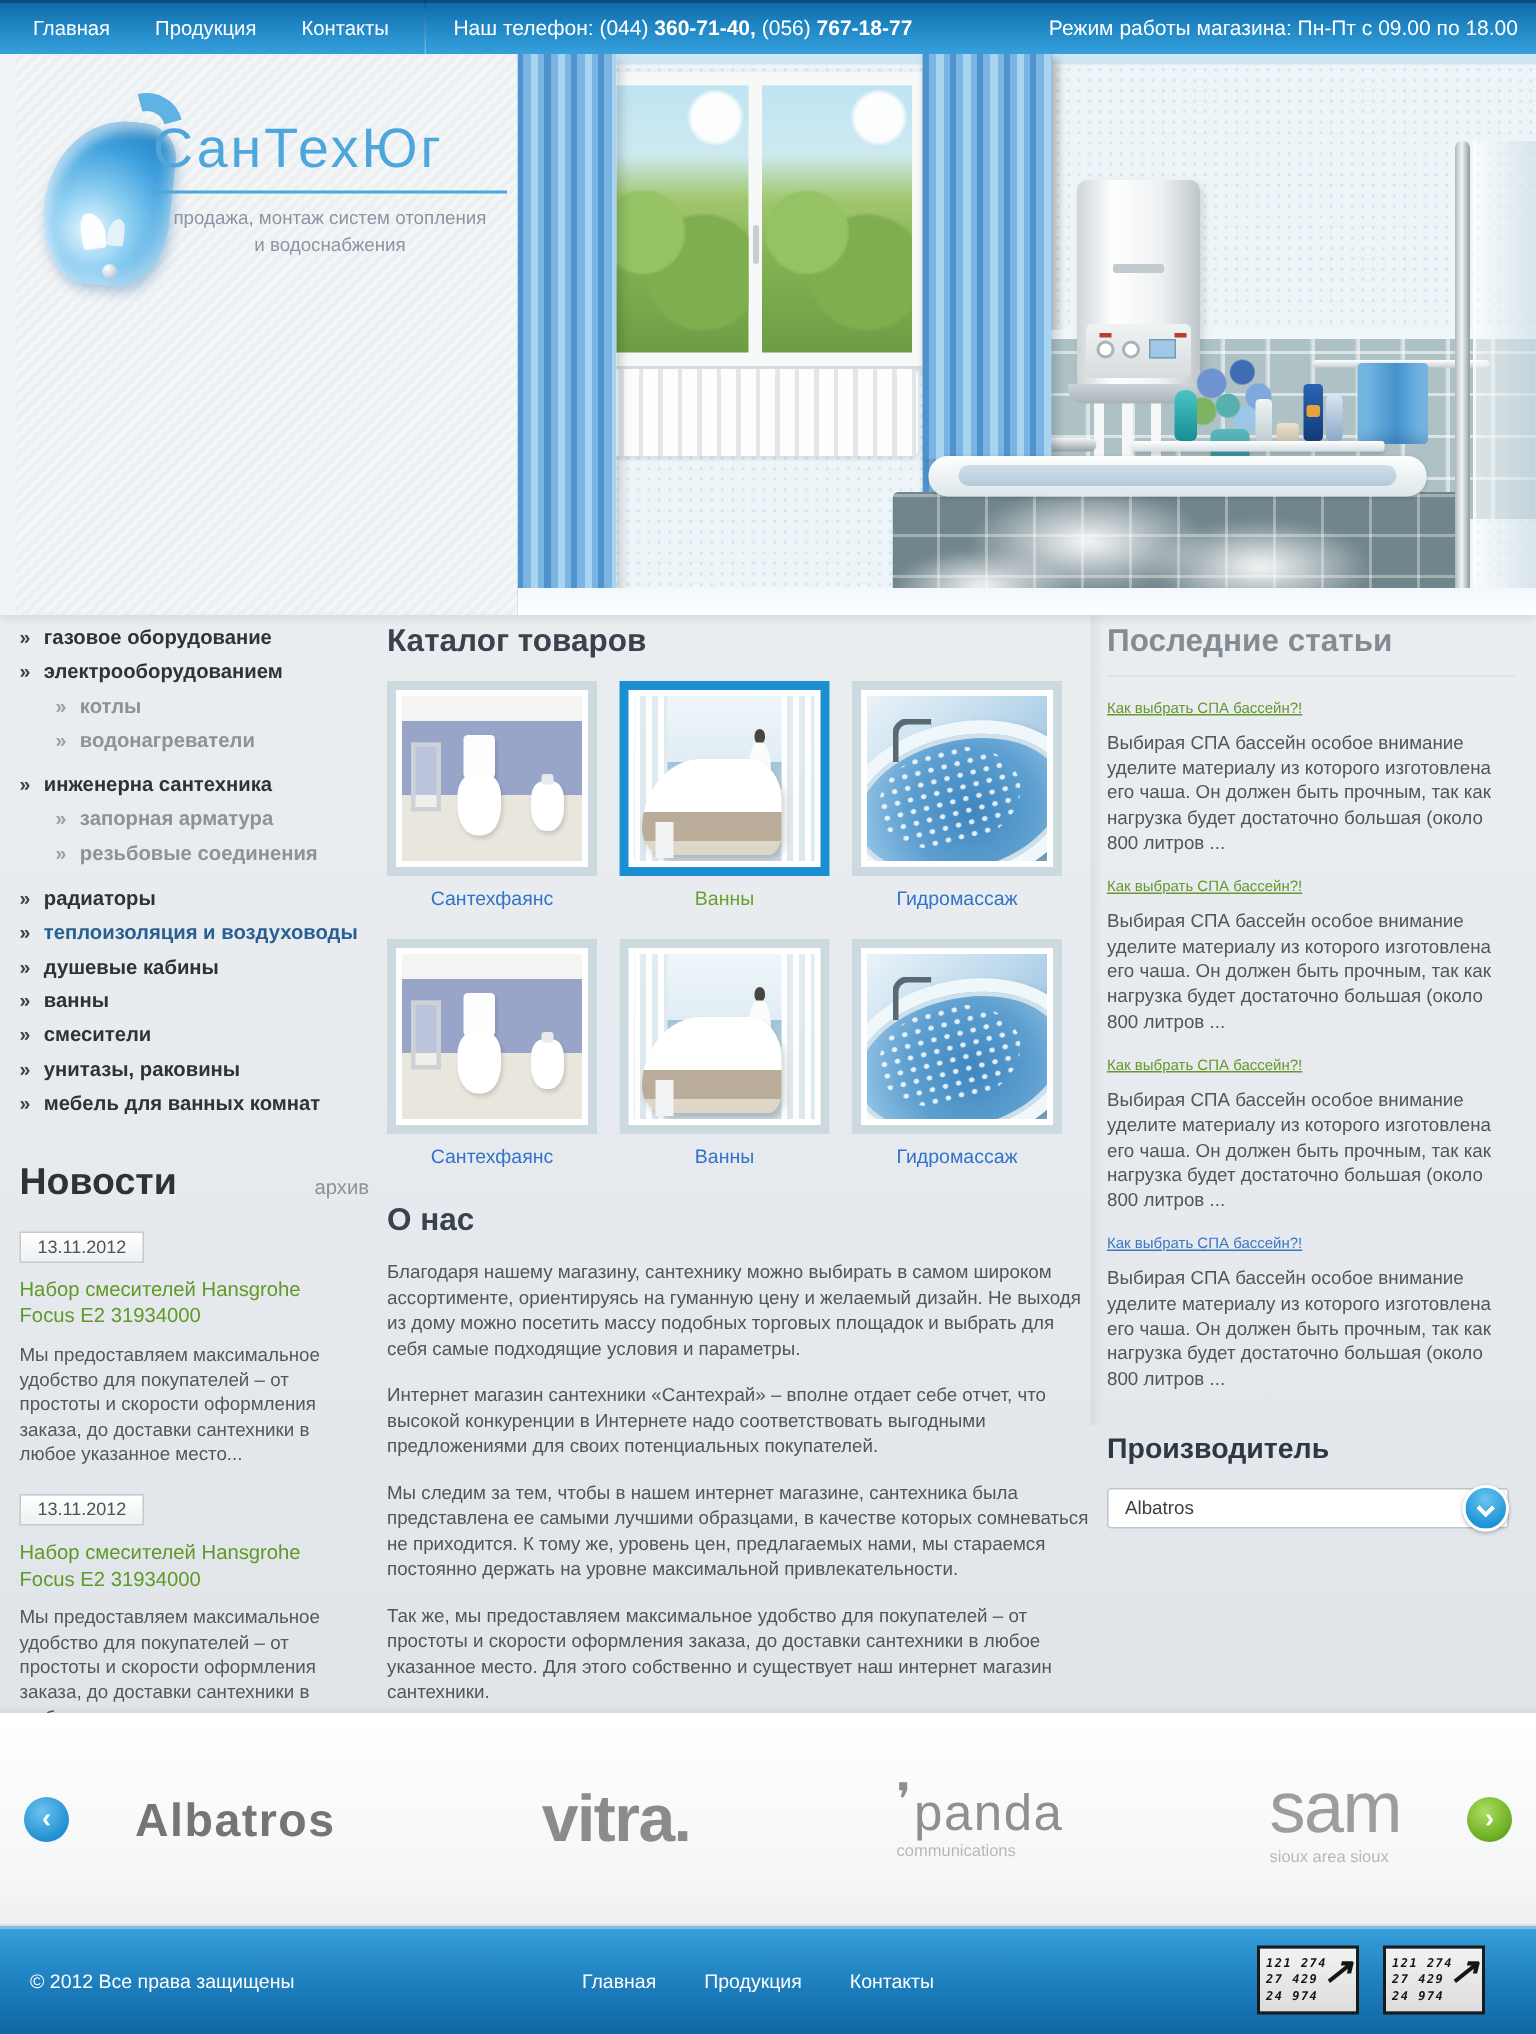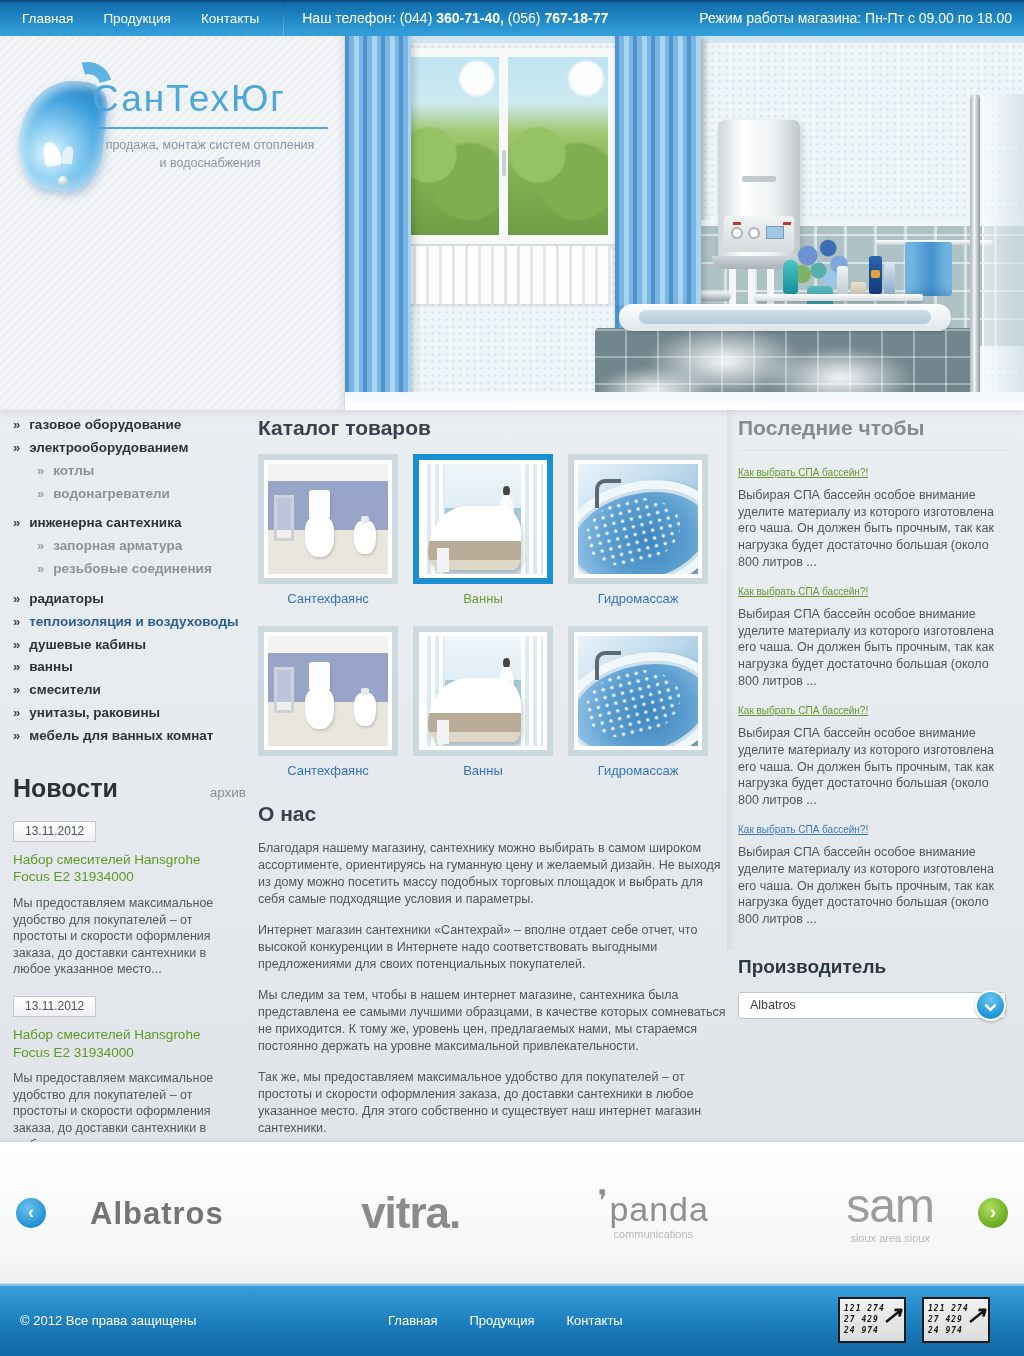--- a/index.html
+++ b/index.html
@@ -15,21 +15,21 @@
   .topnav { display:flex; gap:30px; padding:0 24px 0 22px; font-size:13.5px; }
   .topnav a { color:#fff; text-decoration:none; cursor:pointer; }
   .v-sep { width:1px; height:36px; background:linear-gradient(180deg,rgba(0,0,0,.18),rgba(255,255,255,.3)); }
   .phone { margin-left:18px; font-size:14px; white-space:nowrap; }
   .phone b { font-weight:bold; }
   .hours { margin-left:auto; padding-right:12px; font-size:14px; white-space:nowrap; }
 
   
   .hero { position:absolute; left:0; top:36px; width:1024px; height:374px; overflow:hidden;
           background:#eef4f7; box-shadow:0 3px 6px rgba(0,0,0,.08); }
-  .logo-panel { position:absolute; left:0; top:0; width:345px; height:374px;
+  .logo-panel { position:absolute; left:10px; top:0; width:345px; height:374px;
     background:repeating-linear-gradient(135deg,#f3f5f7 0 3px,#edf0f2 3px 6px);
     border-right:1px solid #d2d9dd; box-shadow:inset -5px 0 8px -4px rgba(0,0,0,.10); cursor:pointer; }
   .logo-drop { position:absolute; left:16px; top:28px; width:96px; height:132px; }
   .logo-drop .blob { position:absolute; left:4px; top:16px; width:84px; height:110px;
     background:radial-gradient(circle at 38% 68%, #eaf7fe 0%, #8fd0f2 28%, #3d9fdd 62%, #1b74b4 100%);
     border-radius:90% 40% 55% 55% / 80% 30% 60% 65%; transform:rotate(6deg);
     box-shadow:inset -4px -6px 10px rgba(255,255,255,.45), inset 4px 6px 8px rgba(255,255,255,.55), 2px 4px 8px rgba(40,110,170,.35); }
   .logo-drop .tail { position:absolute; right:0; top:-2px; width:48px; height:48px;
     border:12px solid transparent; border-top:12px solid #5fb2e4; border-radius:50%; transform:rotate(30deg); }
   .logo-drop .sail { position:absolute; left:28px; bottom:30px; width:16px; height:24px; background:#fff; opacity:.92;
@@ -221,21 +221,21 @@
   .arrow-btn.next { margin-right:16px; background:radial-gradient(circle at 40% 32%, #aede62, #68aa1f 72%, #578f18); }
   .brand-row { flex:1; display:flex; align-items:center; justify-content:space-between; padding:0 44px; }
   .brand { cursor:pointer; color:#8a8a8a; }
   .brand .main { line-height:1; }
   .brand-albatros .main { font-size:31px; font-weight:bold; color:#757575; letter-spacing:1px; }
   .brand-eago .main { font-size:42px; color:#9b9b9b; letter-spacing:4px; }
   .brand-vitra .main { font-size:44px; font-weight:bold; color:#8b8b8b; letter-spacing:-1px; }
   .brand-panda .main { font-size:34px; font-weight:normal; color:#8f8f8f; letter-spacing:1px; }
   .brand-panda .main::before { content:"❜"; font-size:30px; vertical-align:10px; margin-right:1px; color:#8f8f8f; }
   .brand-sam .main { font-size:48px; color:#9d9d9d; letter-spacing:-1px; }
-  .brand .sub { font-size:11px; color:#b8b8b8; text-align:center; margin-top:2px; }
+  .brand .sub { font-size:11px; color:#b8b8b8; text-align:left; margin-top:2px; }
 
   
   .footer { position:absolute; left:0; top:1284px; width:1024px; height:72px;
     background:linear-gradient(180deg,#38a0dc 0%,#1d7ebd 55%,#0f67a3 100%);
     box-shadow:inset 0 2px 0 rgba(255,255,255,.35); display:flex; align-items:center; color:#fff; }
   .copyright { padding-left:20px; font-size:13px; }
   .footer-nav { position:absolute; left:388px; display:flex; gap:32px; font-size:13px; }
   .footer-nav a { color:#fff; text-decoration:none; cursor:pointer; }
   .counters { margin-left:auto; display:flex; gap:16px; padding-right:34px; }
   .counter { width:68px; height:46px; background:linear-gradient(180deg,#f2f2f2,#dcdcdc); border:2px solid #1a1a1a;
@@ -491,21 +491,21 @@
       <p>Благодаря нашему магазину, сантехнику можно выбирать в самом широком ассортименте, ориентируясь на гуманную цену и желаемый дизайн. Не выходя из дому можно посетить массу подобных торговых площадок и выбрать для себя самые подходящие условия и параметры.</p>
       <p>Интернет магазин сантехники «Сантехрай» – вполне отдает себе отчет, что высокой конкуренции в Интернете надо соответствовать выгодными предложениями для своих потенциальных покупателей.</p>
       <p>Мы следим за тем, чтобы в нашем интернет магазине, сантехника была представлена ее самыми лучшими образцами, в качестве которых сомневаться не приходится. К тому же, уровень цен, предлагаемых нами, мы стараемся постоянно держать на уровне максимальной привлекательности.</p>
       <p>Так же, мы предоставляем максимальное удобство для покупателей – от простоты и скорости оформления заказа, до доставки сантехники в любое указанное место. Для этого собственно и существует наш интернет магазин сантехники.</p>
     </div>
   </main>
 
   <div class="col-shadow"></div>
 
   <aside class="right-col">
-    <h2 class="right-title">Последние чтобы</h2>
+    <h2 class="right-title">Последние статьи</h2>
 
     <div class="article">
       <div class="article-link">Как выбрать СПА бассейн?!</div>
       <div class="article-text">Выбирая СПА бассейн особое внимание уделите материалу из которого изготовлена его чаша. Он должен быть прочным, так как нагрузка будет достаточно большая (около 800 литров ...</div>
     </div>
     <div class="article">
       <div class="article-link">Как выбрать СПА бассейн?!</div>
       <div class="article-text">Выбирая СПА бассейн особое внимание уделите материалу из которого изготовлена его чаша. Он должен быть прочным, так как нагрузка будет достаточно большая (около 800 литров ...</div>
     </div>
     <div class="article">

